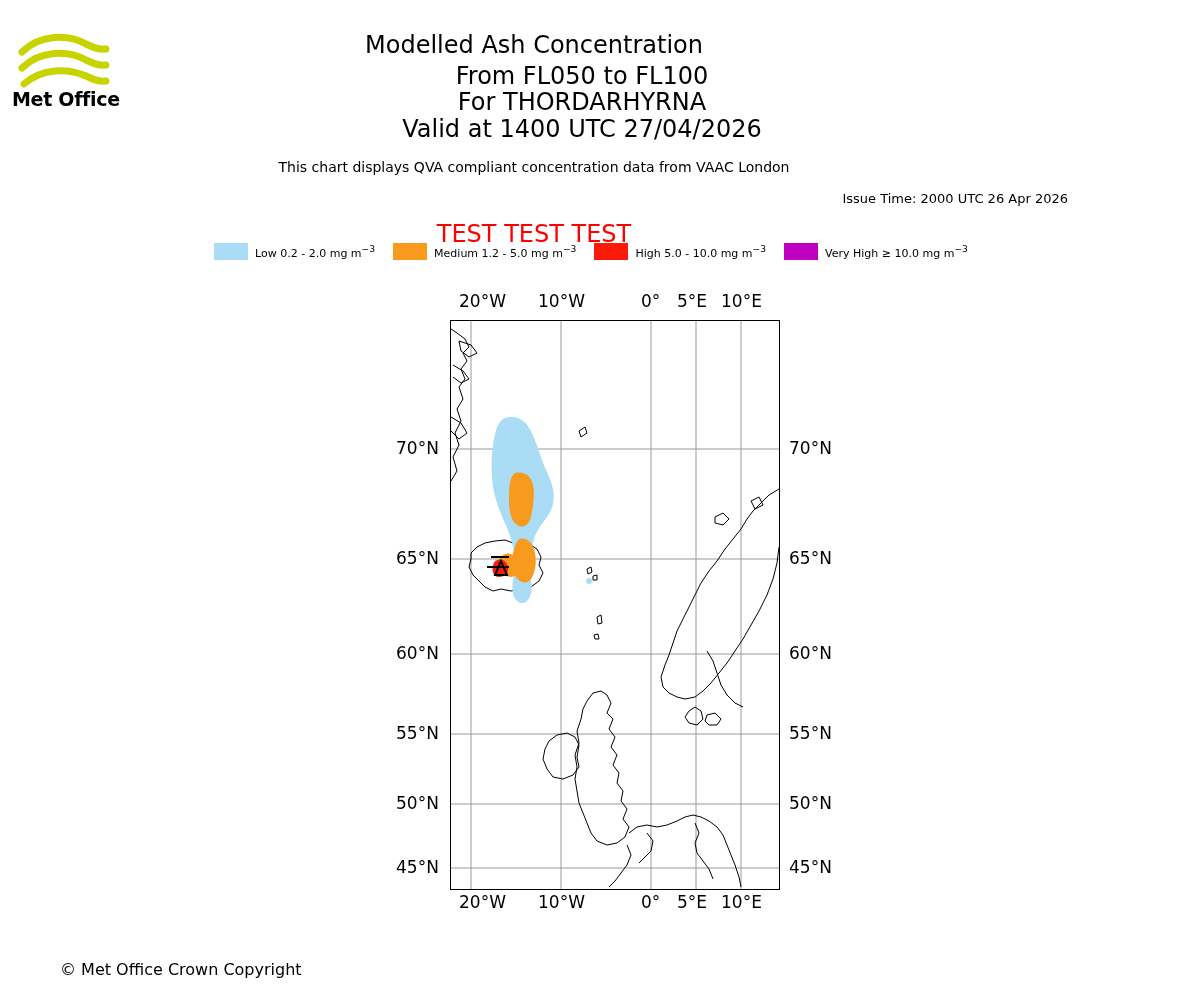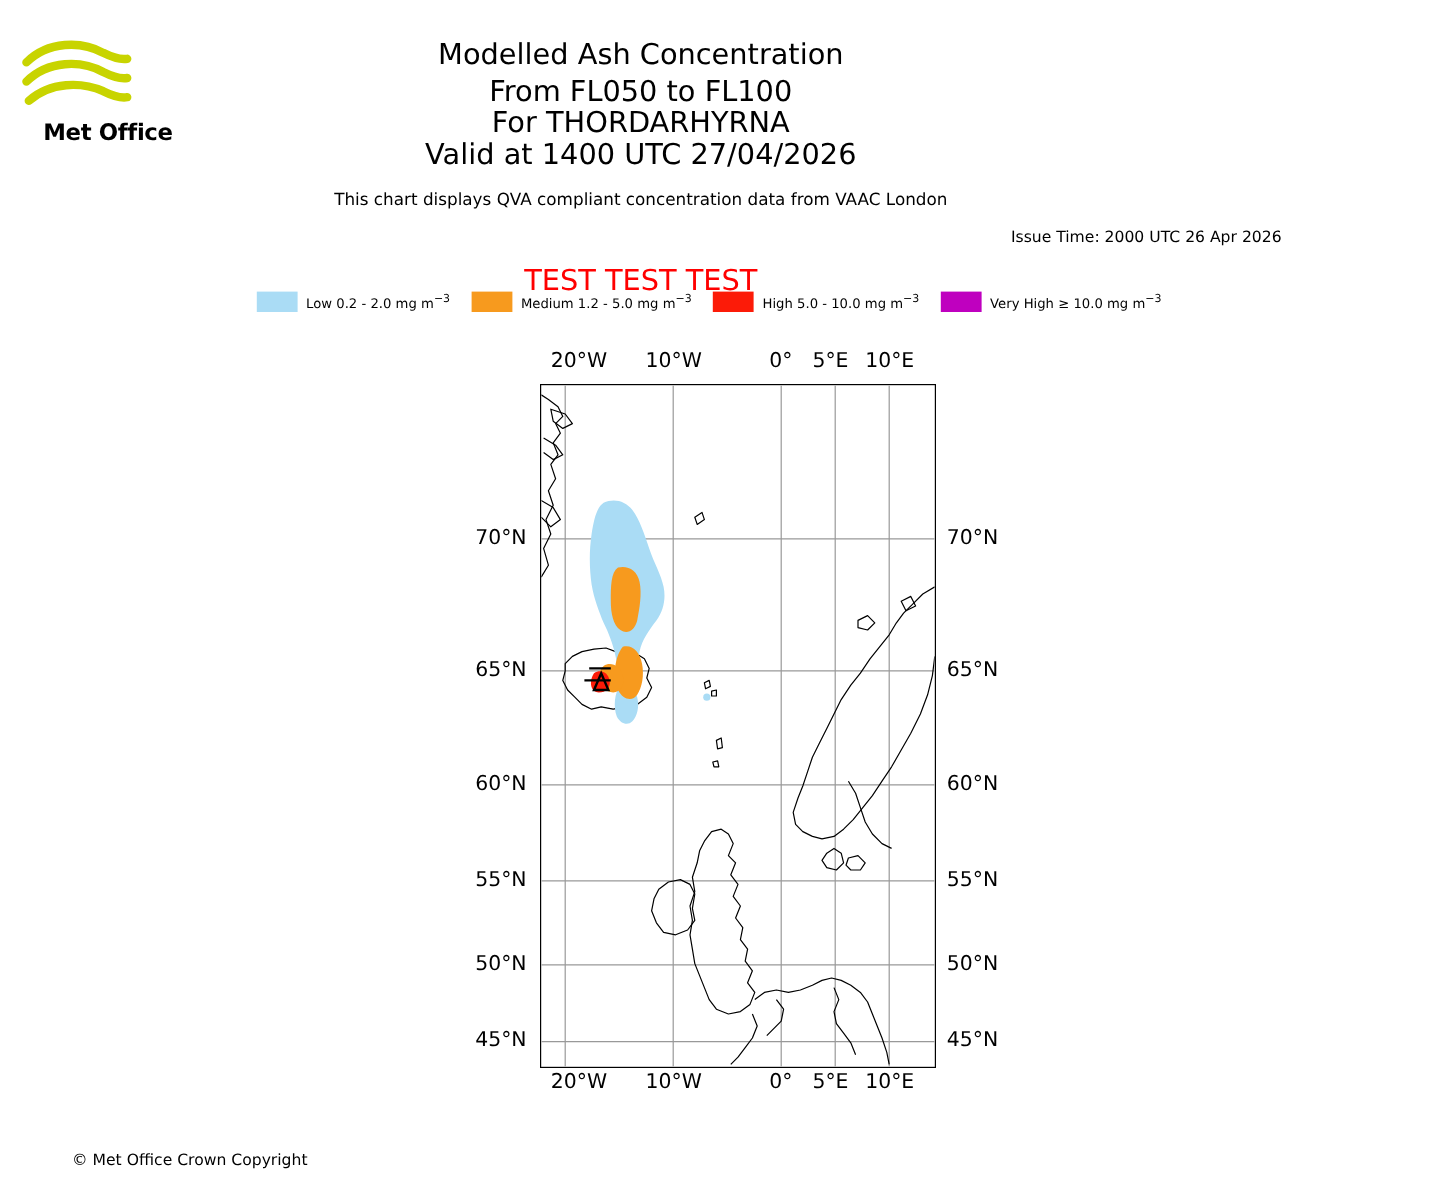--- a/index.html
+++ b/index.html
@@ -20,40 +20,40 @@
   #logo {
     position: absolute;
     left: 10px;
     top: 18px;
     width: 120px;
     height: 100px;
   }
   #logo-text {
     position: absolute;
     left: 12px;
-    top: 100px;
+    top: 88px;
     font-size: 19px;
     font-weight: bold;
     letter-spacing: -0.3px;
     color: #000;
-    margin-left: 24px;
   }
 
   
   .title-block {
     position: absolute;
     left: 0;
     top: 0;
     width: 1068px;
     text-align: center;
   }
   .title-line {
     font-size: 24px;
     line-height: 27px;
     color: #000;
+    padding-left: 48px;
   }
   .subtitle {
     font-size: 14px;
     line-height: 18px;
     color: #000;
   }
   .issue {
     font-size: 13px;
     line-height: 18px;
     color: #000;
@@ -111,21 +111,21 @@
     position: absolute;
     font-size: 17px;
     color: #000;
     white-space: nowrap;
   }
 
   #copyright {
     position: absolute;
     left: 60px;
     top: 960px;
-    font-size: 13px;
+    font-size: 16px;
     color: #000;
   }
 </style>
 </head>
 <body>
 
 <div id="logo" data-name="met-office-logo">
   <svg width="120" height="100" viewBox="0 0 120 100" data-name="met-office-wave-icon">
     <g fill="none" stroke="#c8d400" stroke-width="7" stroke-linecap="round">
       <path d="M12,34 C30,16 58,16 76,26 C84,30 90,32 96,31"></path>

